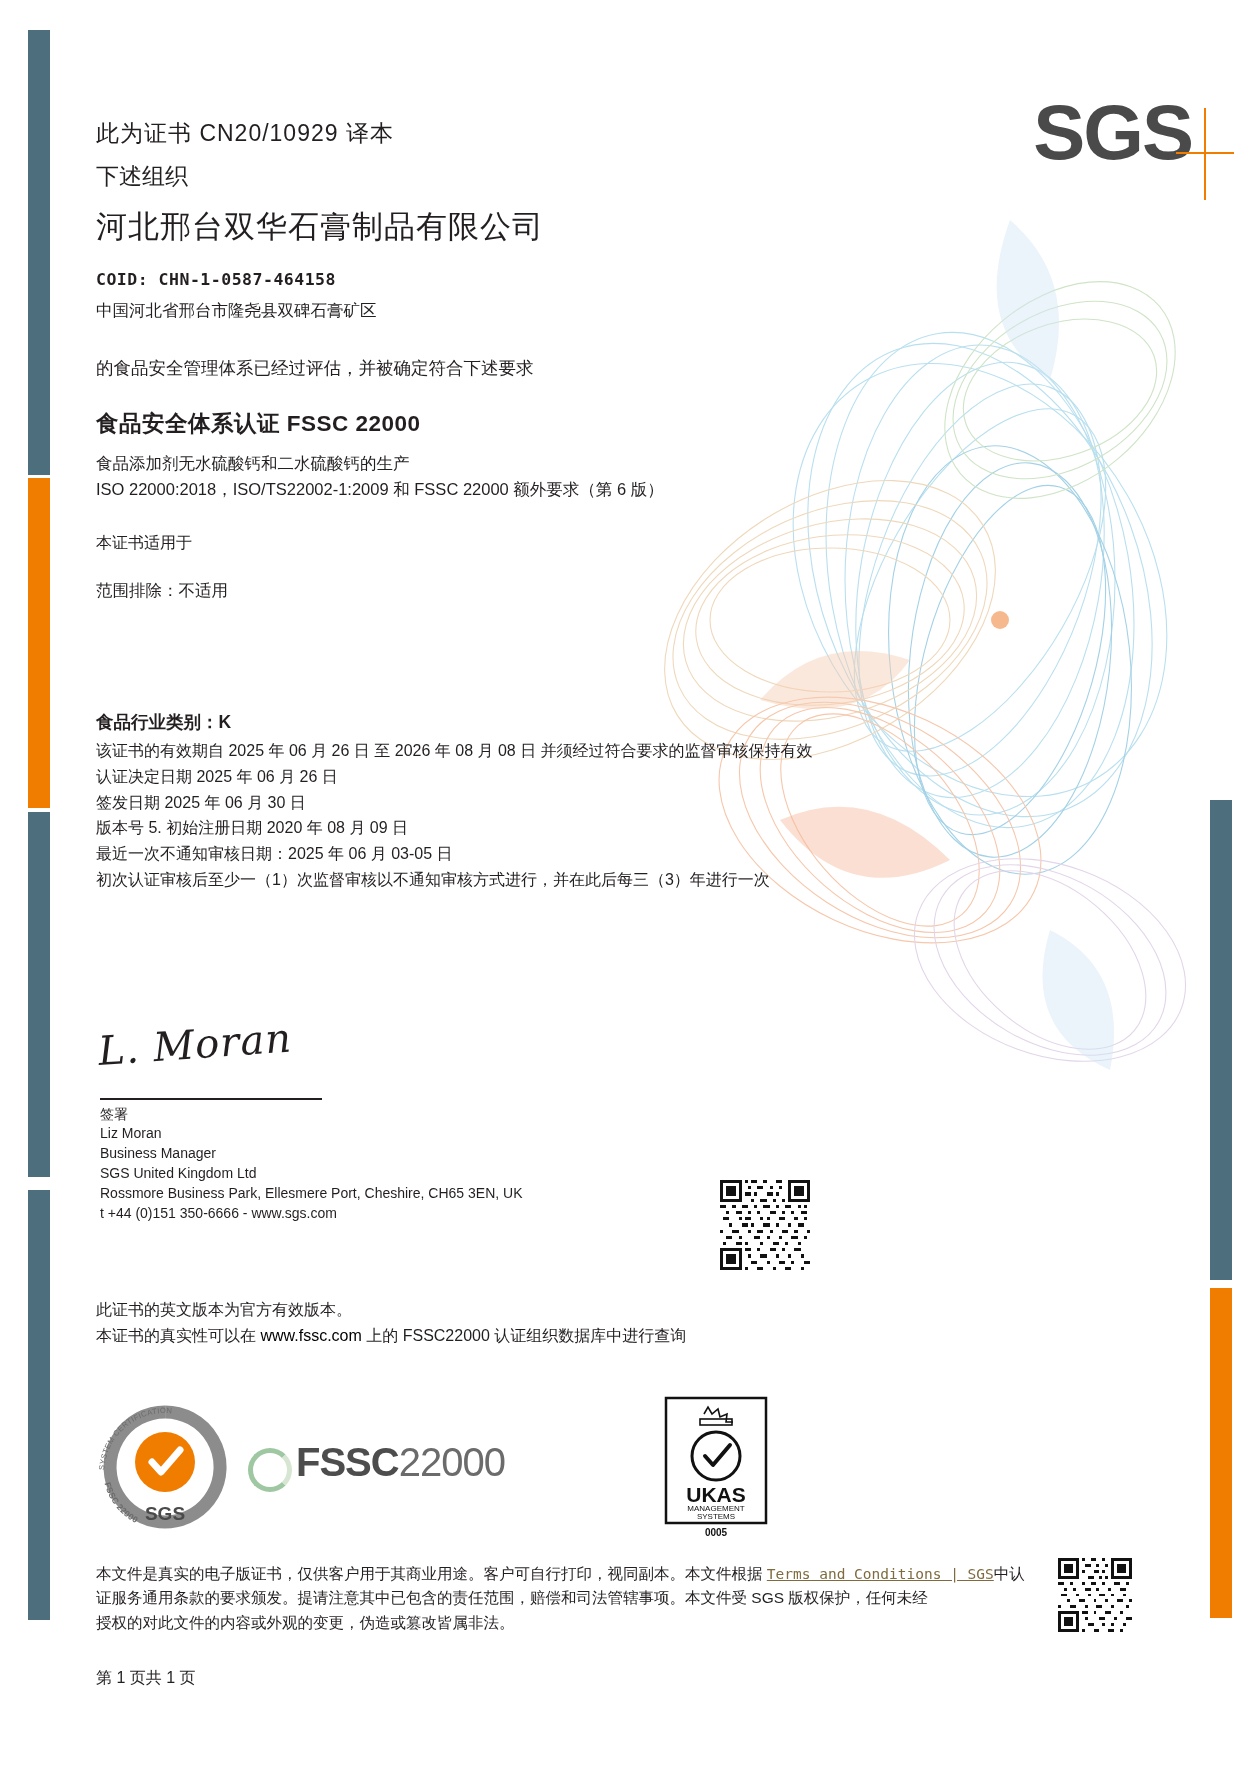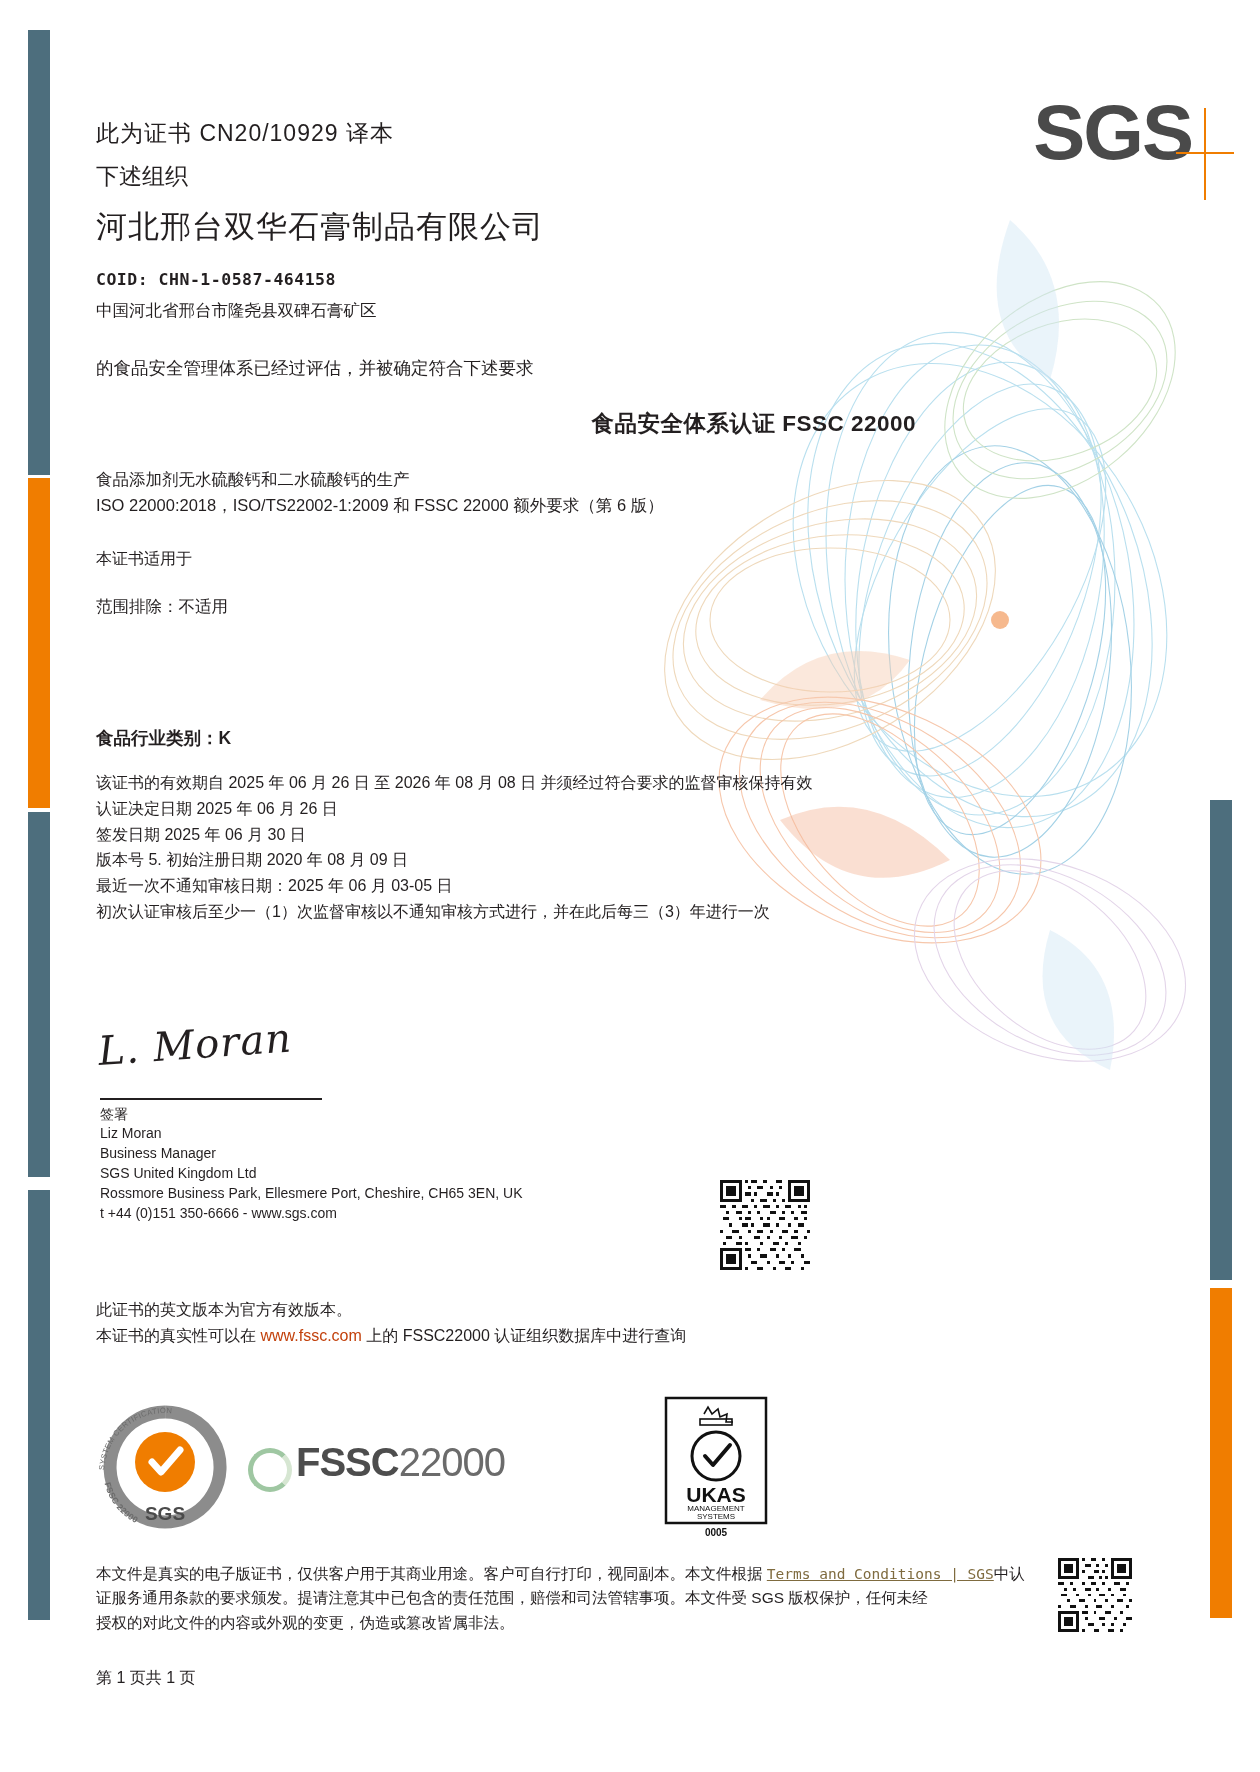--- a/index.html
+++ b/index.html
@@ -112,41 +112,40 @@
     margin-bottom: 34px;
   }
   .assessed {
     font-size: 17.5px;
     margin-bottom: 28px;
   }
   .scheme-title {
     font-size: 22.5px;
     font-weight: bold;
     letter-spacing: 0.5px;
-    margin-bottom: 28px;
-    text-align: right;
+    margin-bottom: 12px;
   }
   .scheme-line {
     font-size: 16.5px;
     line-height: 1.55;
   }
   .block-gap { height: 28px; }
   .scope-line {
     font-size: 16px;
     line-height: 1.6;
   }
   .exclusion {
     font-size: 16.5px;
     margin-top: 24px;
   }
   .category {
     font-size: 17.5px;
     font-weight: bold;
     margin-top: 108px;
-    margin-bottom: 20px;
+    margin-bottom: 4px;
   }
   .dates {
     font-size: 16px;
     line-height: 1.62;
   }
 
   
   .signature {
     position: absolute;
     left: 100px;
@@ -178,21 +177,21 @@
   }
 
   
   .validity {
     position: absolute;
     left: 96px;
     top: 1297px;
     font-size: 16px;
     line-height: 1.6;
   }
-  .validity a { color: #c2410c; text-decoration: none; }
+  .validity a { color: #000000; text-decoration: none; }
 
   
   .logos {
     position: absolute;
     left: 90px;
     top: 1400px;
     width: 720px;
     height: 135px;
   }
   .fssc-sgs-mark {

